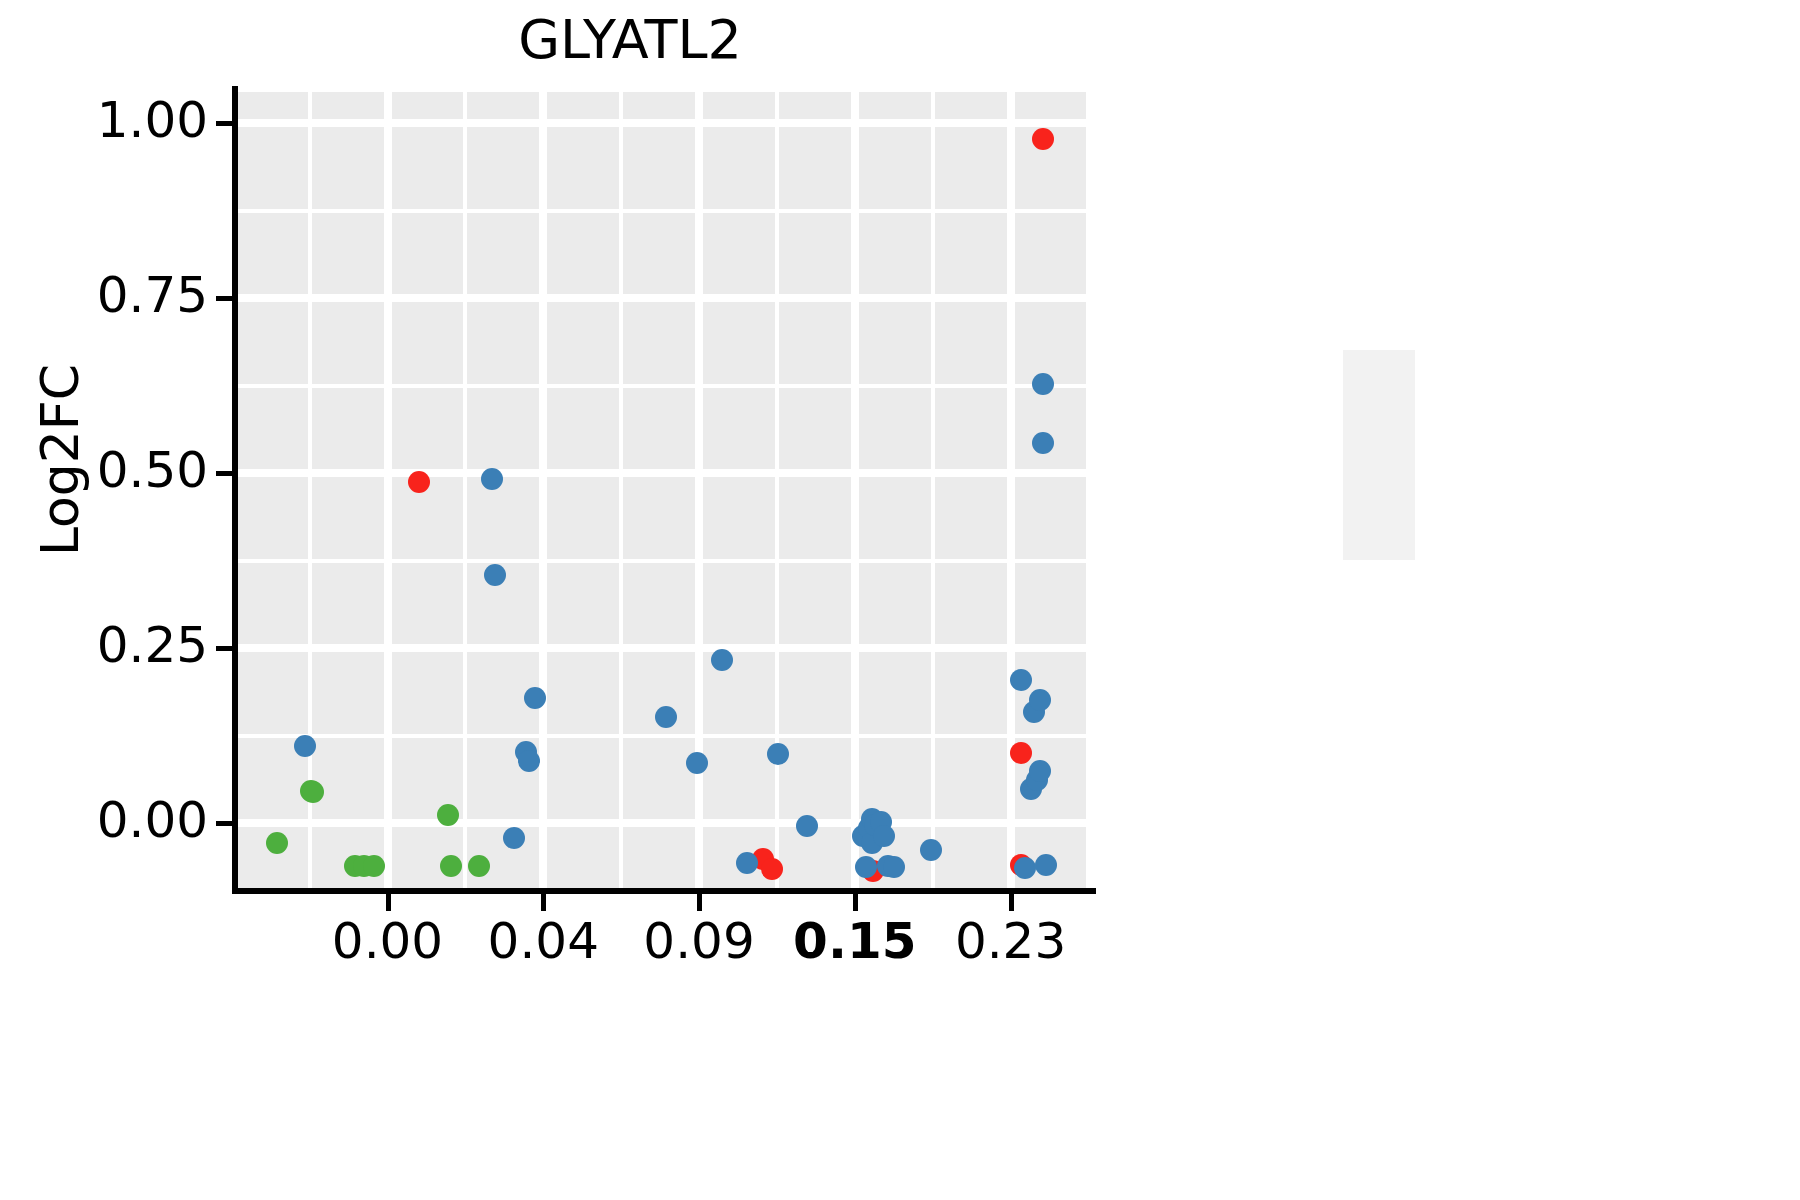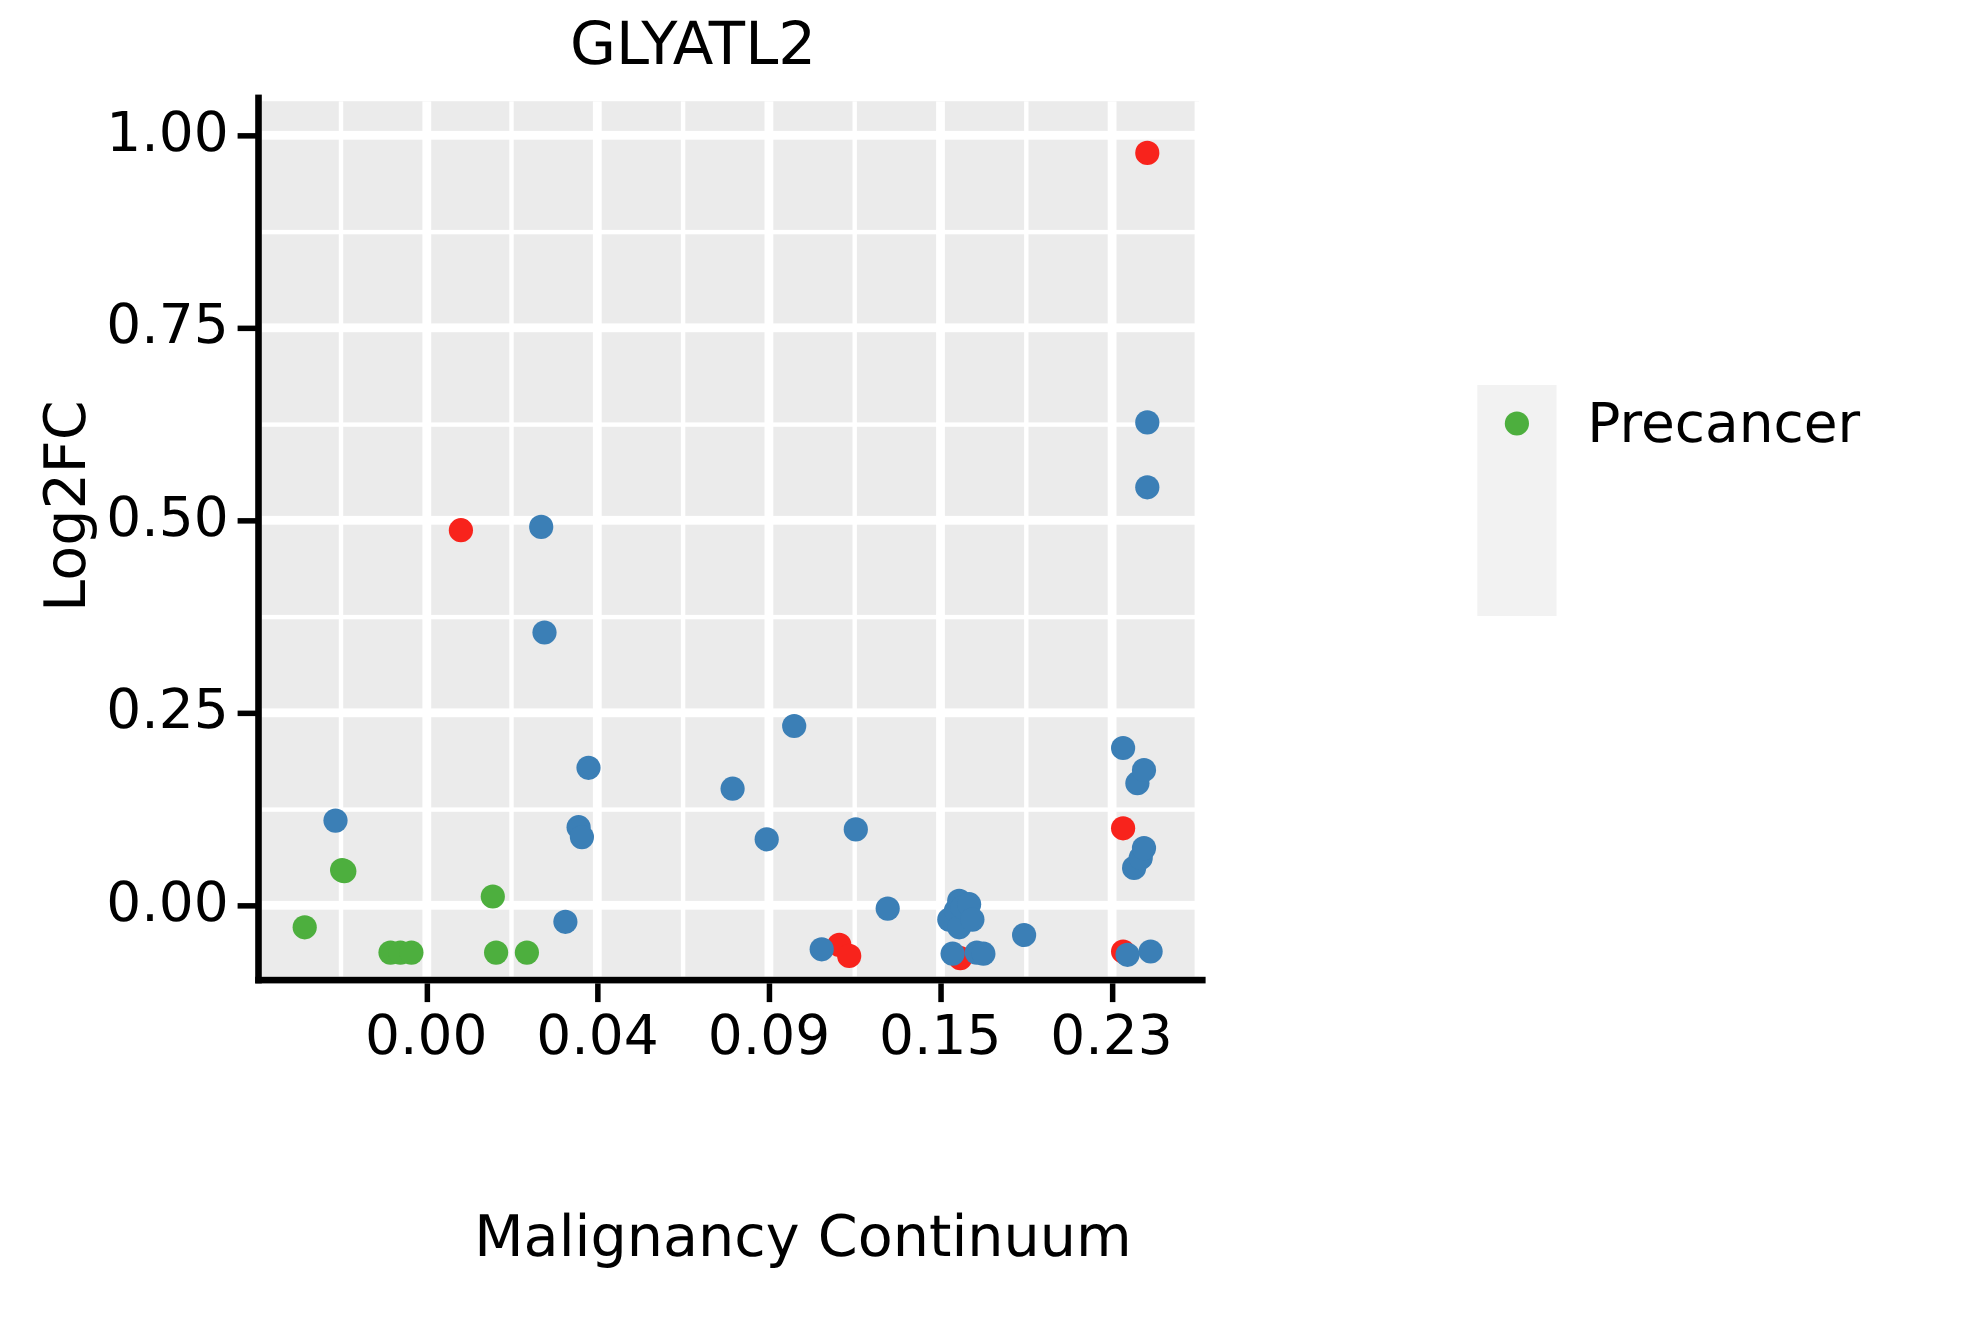--- a/index.html
+++ b/index.html
@@ -192,21 +192,20 @@
   }
 </style>
 </head>
 <body>
 
 <div id="figure">
 
   <div id="plot-title">GLYATL2</div>
 
   <div id="y-axis-title">Log2FC</div>
-  <div id="x-axis-title">Malignancy Continuum</div>
 
   <div id="panel">
       <div class="grid-minor grid-h" style="top: 641.515px; height: 4px;"></div>
       <div class="grid-minor grid-h" style="top: 466.647px; height: 4px;"></div>
       <div class="grid-minor grid-h" style="top: 291.779px; height: 4px;"></div>
       <div class="grid-minor grid-h" style="top: 116.91px; height: 4px;"></div>
       <div class="grid-minor grid-v" style="left: 225.408px; width: 4px;"></div>
       <div class="grid-minor grid-v" style="left: 381.166px; width: 4px;"></div>
       <div class="grid-minor grid-v" style="left: 536.925px; width: 4px;"></div>
       <div class="grid-minor grid-v" style="left: 692.684px; width: 4px;"></div>
@@ -288,30 +287,24 @@
       <div class="ylabel" style="top: 266.344px;">0.75</div>
       <div class="tick-y" style="top: 121.476px;"></div>
       <div class="ylabel" style="top: 91.4763px;">1.00</div>
       <div class="tick-x" style="left: 385.528px;"></div>
       <div class="xlabel" style="left: 387.528px;">0.00</div>
       <div class="tick-x" style="left: 541.287px;"></div>
       <div class="xlabel" style="left: 543.287px;">0.04</div>
       <div class="tick-x" style="left: 697.046px;"></div>
       <div class="xlabel" style="left: 699.046px;">0.09</div>
       <div class="tick-x" style="left: 852.804px;"></div>
-      <div class="xlabel" style="left: 854.804px;">0.15</div>
+      <div class="xlabel" style="left: 854.804px; font-weight: bold;">0.15</div>
       <div class="tick-x" style="left: 1008.56px;"></div>
       <div class="xlabel" style="left: 1010.56px;">0.23</div>
     </div>
 
   <div id="legend">
     <div id="legend-keys">
       <div id="legend-key-bg"></div>
-        <div class="legend-row">
-          <div class="legend-swatch">
-            <div class="legend-dot" style="background: rgb(77, 175, 62);"></div>
-          </div>
-          <div class="legend-label">Precancer</div>
-        </div>
       </div>
   </div>
 
 </div>
 
 </body></html>

